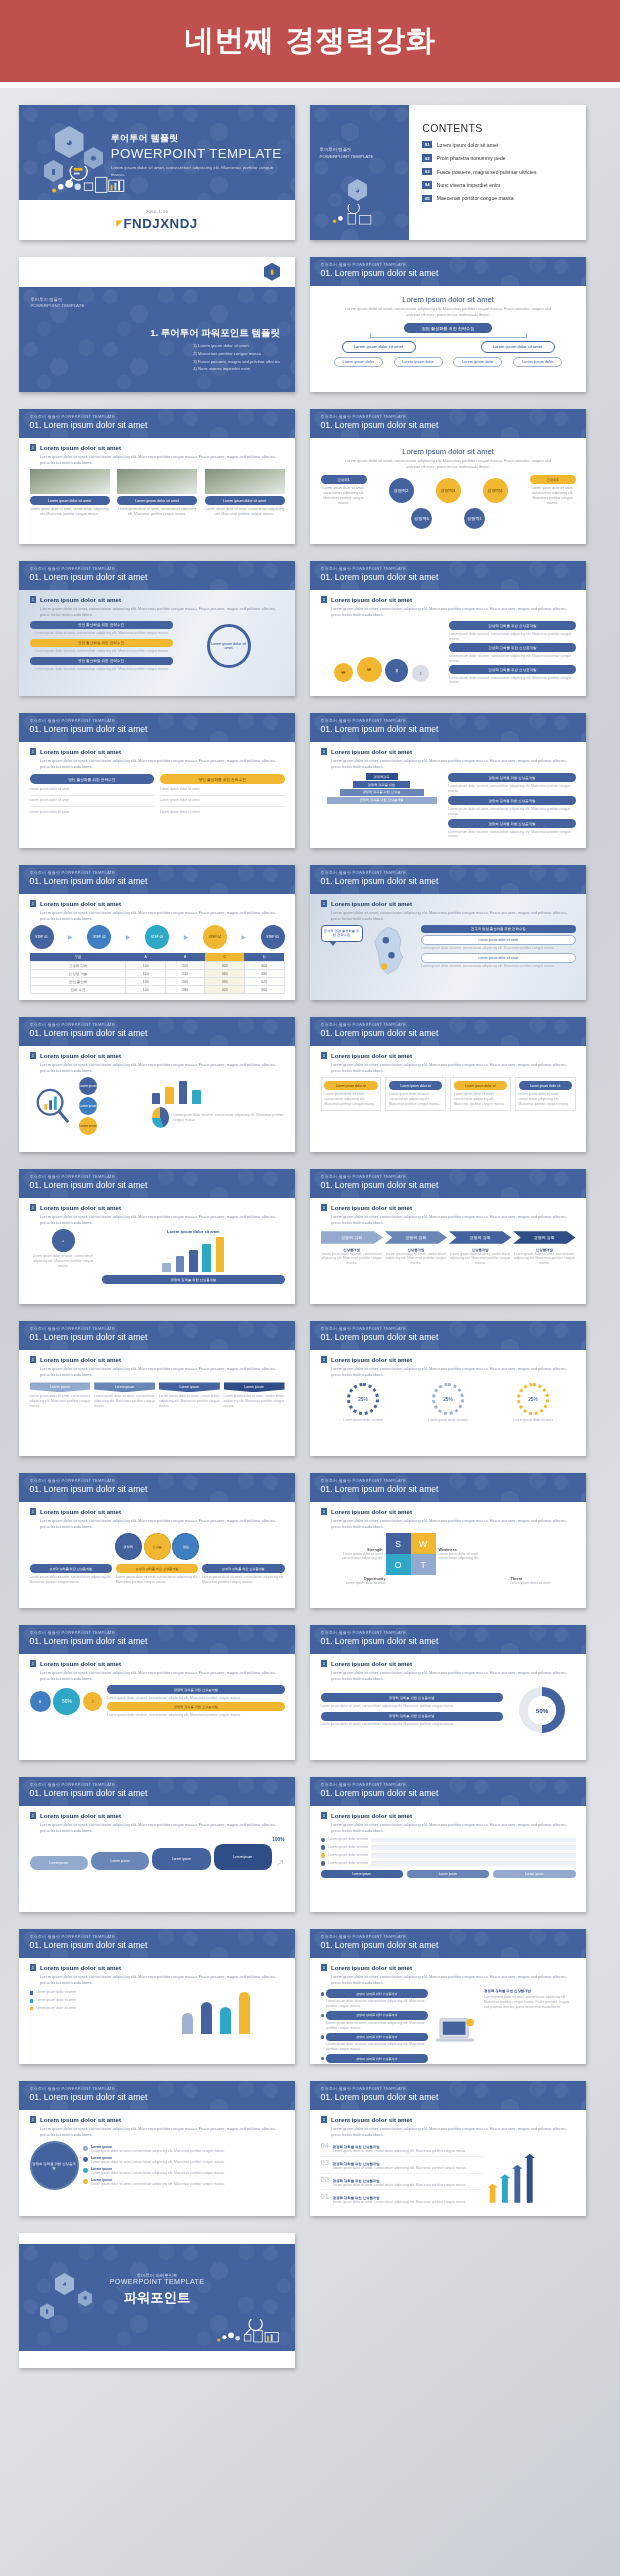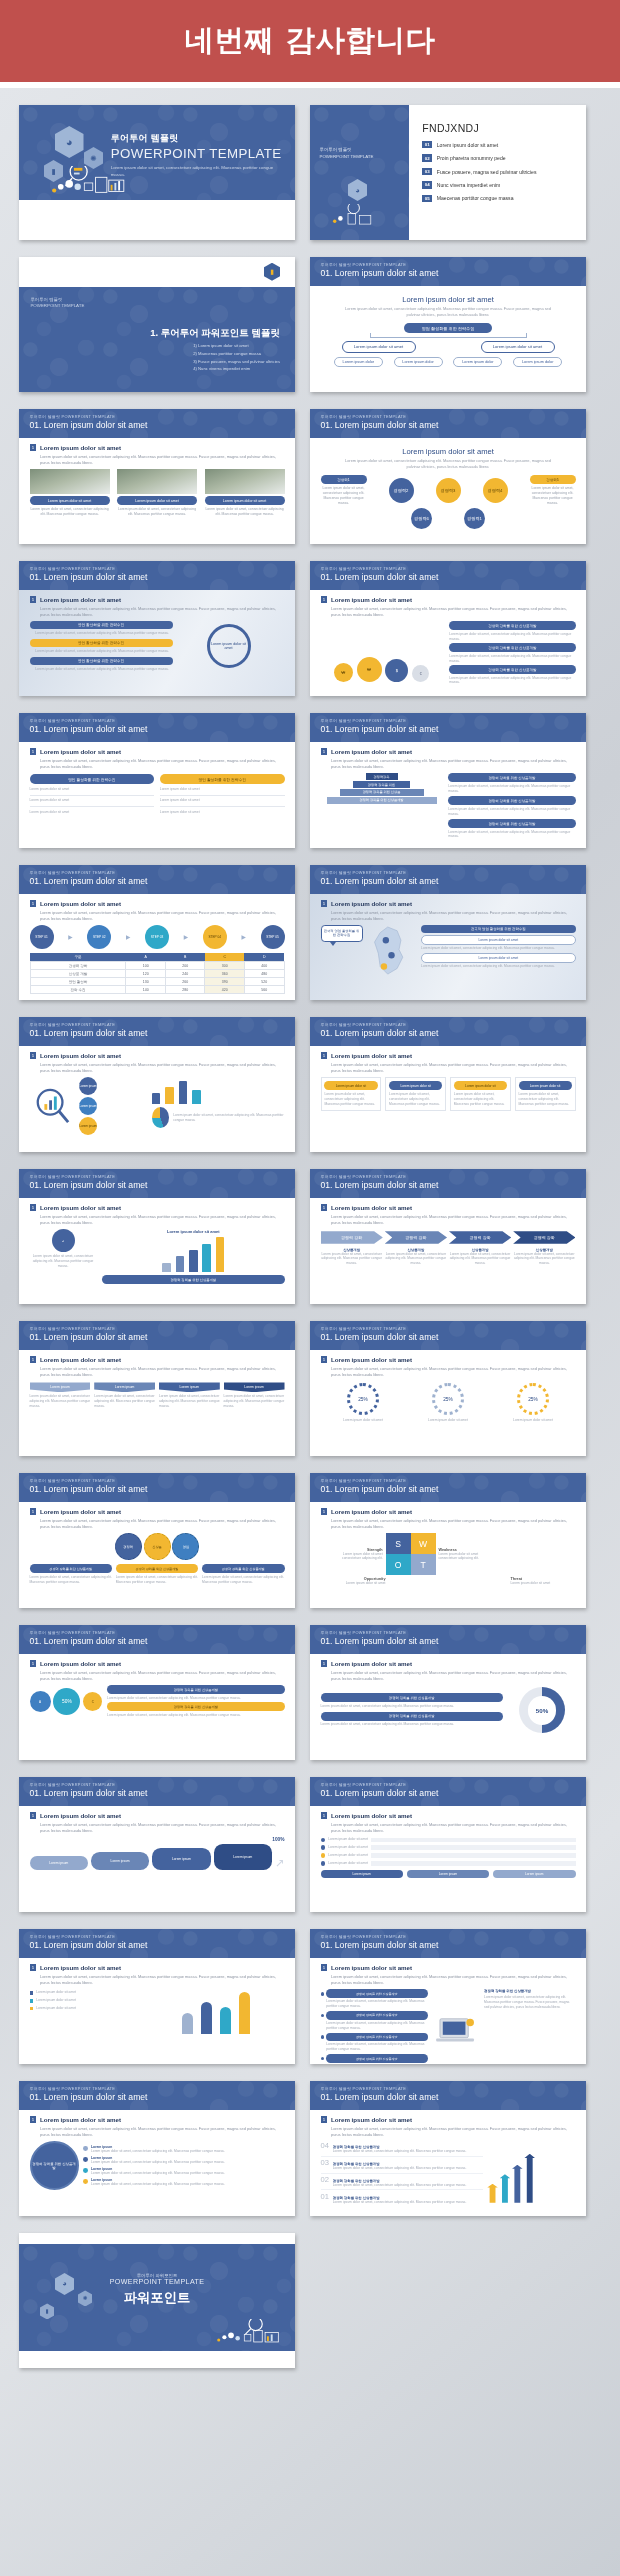--- a/index.html
+++ b/index.html
@@ -135,21 +135,21 @@
   .thx-e { font-size:7.1px; color:#e6ecf6; letter-spacing:0.4px;}
   .thx-b { font-size:13.3px; font-weight:bold; margin-top:2.9px;}
 
   .photo { background:linear-gradient(160deg,#7d8f7a,#aebaa6 45%,#e8ecea); }
   .photo2 { background:linear-gradient(120deg,#cfd9e6,#eef2f7 60%,#dbe3ee); }
 </style>
 </head>
 <body>
 
 <div class="banner">
-  <h1>네번째 감사합니다</h1>
+  <h1>네번째 경쟁력강화</h1>
 </div>
 
 <div class="deck">
   <div class="grid">
 
     <div class="slide">
       <div class="ts-top">
         <div class="hexbg"></div>
         <div class="hexicon" style="left:36px;top:21px">◕</div>
         <div class="hexicon sm" style="left:65px;top:42px;background:#8fa8cd">✺</div>
@@ -169,40 +169,44 @@
           <line x1="27" y1="13" x2="20" y2="21" stroke="#fff" stroke-width="1.4"></line>
           <rect x="29" y="2" width="9" height="3" fill="#f0b323"></rect>
             <rect x="29" y="7" width="6" height="2" fill="#cfe0f2"></rect>
         </svg>
         <div class="ts-txt">
           <div class="ts-kr">루어투어 템플릿</div>
           <div class="ts-en">POWERPOINT TEMPLATE</div>
           <div class="ts-sub">Lorem ipsum dolor sit amet, consectetuer adipiscing elit. Maecenas porttitor congue massa.</div>
         </div>
       </div>
+      <div class="ts-bot">
+        <div class="ts-date">2060.1.06</div>
+        <div class="ts-brand"><span class="mark">◤</span><span>FNDJXNDJ</span></div>
+      </div>
     </div>
 
     <div class="slide">
       <div class="ct-left">
         <div class="hexbg"></div>
         <div class="lab">
           <span>루어투어 템플릿</span><br>
           <span>POWERPOINT TEMPLATE</span>
         </div>
         <div class="hexicon sm" style="left:38px;top:74px;background:#9fb6d6">◕</div>
         <svg width="57" height="25" style="position:absolute;left:19px;top:99px" viewBox="0 0 60 26">
           <circle cx="6" cy="18" r="1.8" fill="#f0b323"></circle>
             <circle cx="12" cy="15" r="2.4" fill="#fff"></circle>
           <rect x="20" y="10" width="8" height="11" fill="none" stroke="#fff" stroke-width=".7"></rect>
           <rect x="32" y="12" width="12" height="9" fill="none" stroke="#fff" stroke-width=".7"></rect>
           <circle cx="26" cy="4" r="6" fill="none" stroke="#fff" stroke-width="1"></circle>
         </svg>
       </div>
       <div class="ct-right">
-        <div class="ct-h">FNDJXNDJ</div>
+        <div class="ct-h">CONTENTS</div>
         <div class="ct-row">
           <span class="ct-num">01</span>
           <span class="ct-tx">Lorem ipsum dolor sit amet</span>
           </div>
         <div class="ct-row">
           <span class="ct-num">02</span>
           <span class="ct-tx">Proin pharetra nonummy pede</span>
           </div>
         <div class="ct-row">
           <span class="ct-num">03</span>

